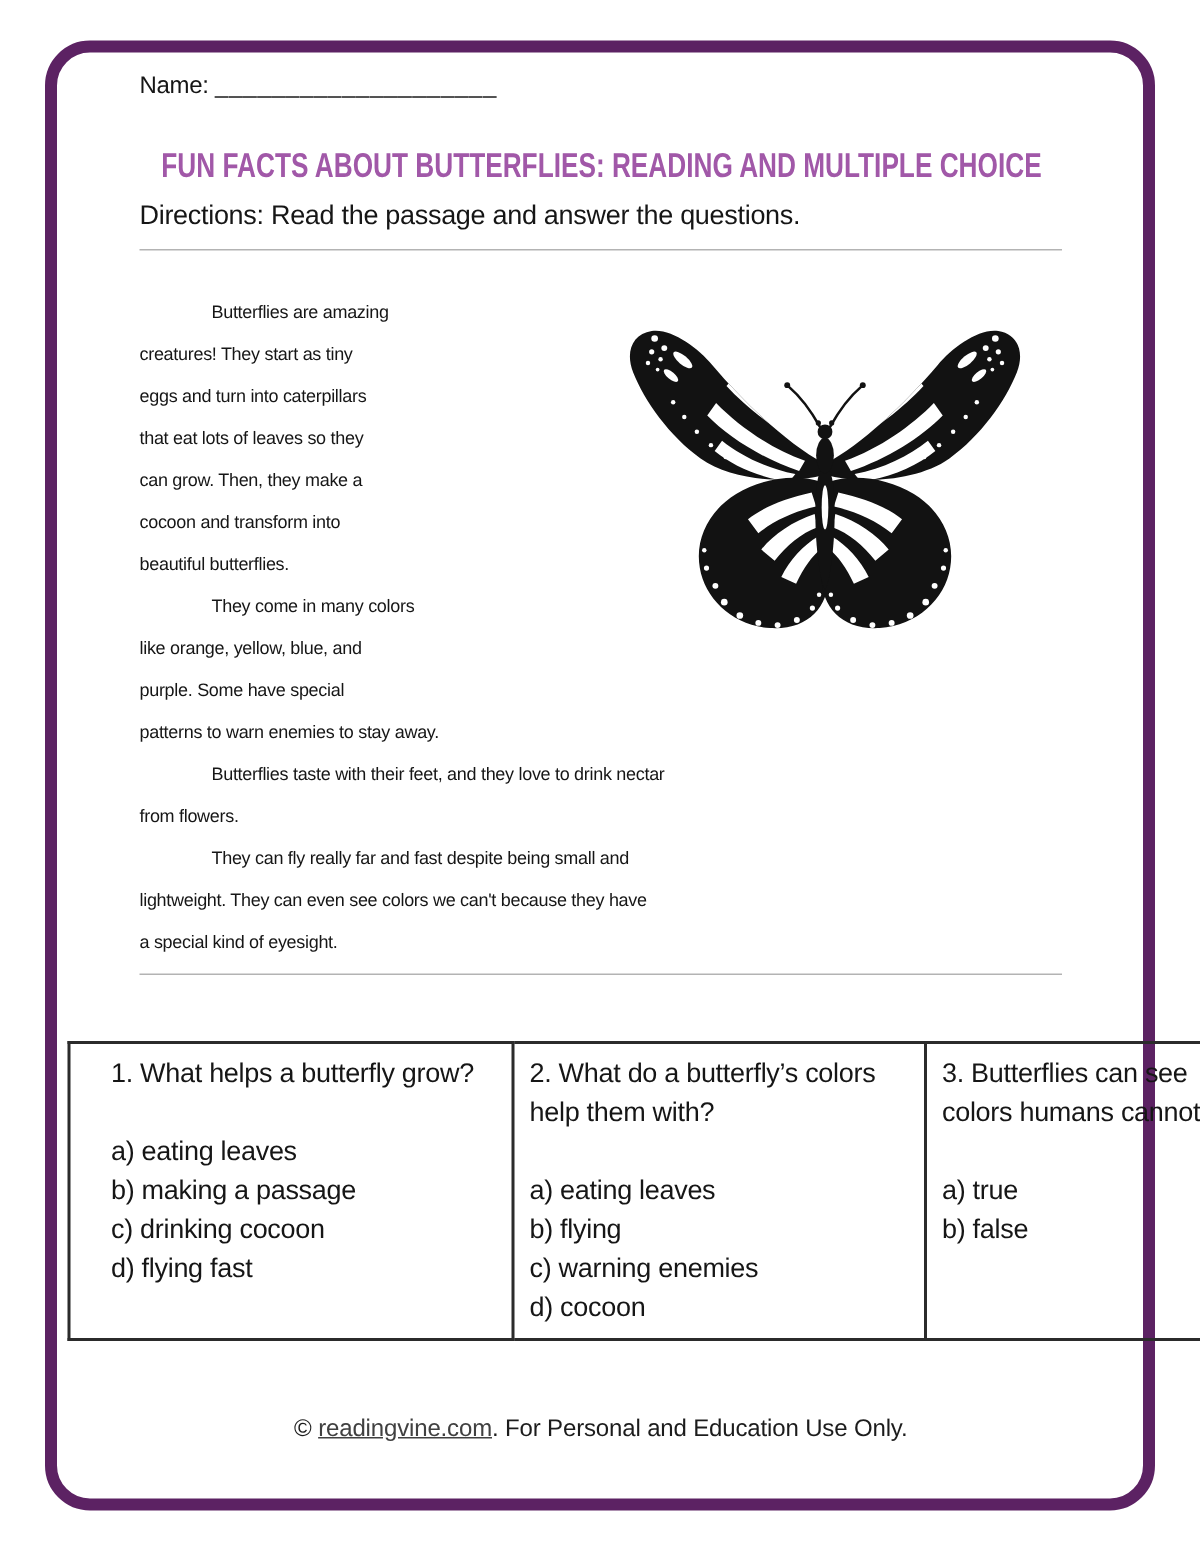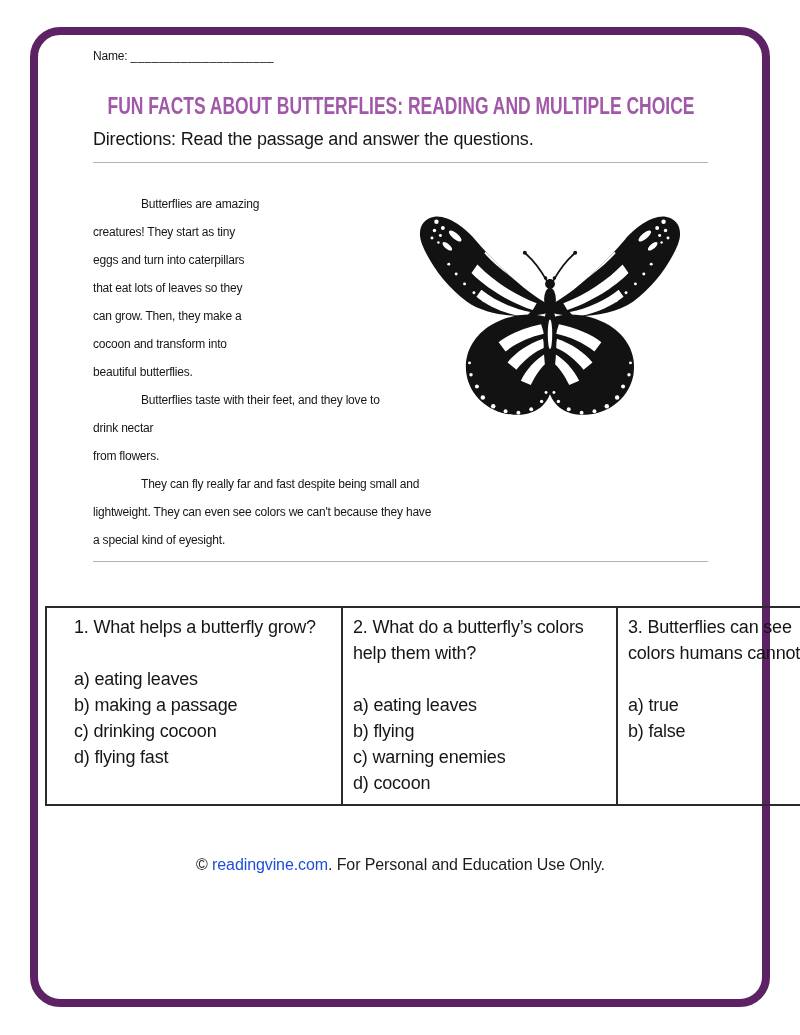--- a/index.html
+++ b/index.html
@@ -2,21 +2,21 @@
 <html style="--border-color: #5c2263; --title-color: #a158a8;"><head>
 <meta charset="utf-8">
 <style>
   html,body{margin:0;padding:0;background:#ffffff;width:800px;height:1035px;overflow:hidden;}
   body{font-family:"Liberation Sans","DejaVu Sans",sans-serif;color:#161616;}
   .frame{position:absolute;left:30px;top:27px;width:740px;height:980px;box-sizing:border-box;
          border:8px solid var(--border-color,#5c2263);border-radius:30px;background:#ffffff;}
   .inner{position:absolute;left:93px;top:41px;width:615px;}
   
   .name-row{display:flex;justify-content:space-between;align-items:baseline;
-            font-size:12px;letter-spacing:-0.2px;margin-top:8px;white-space:nowrap;}
+            font-size:16px;letter-spacing:-0.2px;margin-top:8px;white-space:nowrap;}
   .blank{letter-spacing:0.5px;}
   
   .title-row{position:relative;height:32px;margin-top:28px;}
   .worksheet-title{position:absolute;left:50%;top:2px;transform:translateX(-50%) scaleX(0.76);
             white-space:nowrap;font-weight:bold;font-size:23px;letter-spacing:0px;
             color:var(--title-color,#a158a8);}
   
   .directions{margin-top:6px;font-size:18px;letter-spacing:-0.2px;}
   .divider{border:none;border-top:1px solid #b3b3b3;margin:0;}
   .div1{margin-top:12px;}
@@ -26,21 +26,21 @@
   .butterfly-float{float:right;width:316px;height:250px;margin-left:2px;}
   .passage p{margin:0;white-space:pre-line;text-indent:48px;}
   
   .q-table{margin-left:-48px;margin-top:44px;width:701px;border-collapse:collapse;table-layout:fixed;}
   .q-table td{border:2px solid #2b2b2b;vertical-align:top;padding:6px 10px 8px 10px;
               font-size:18px;line-height:26px;letter-spacing:-0.2px;}
   .q-table .c1{width:257px;padding-left:27px;} .q-table .c2{width:253px;} .q-table .c3{width:191px;}
   .opts{margin-top:26px;}
   
   .footer{margin-top:50px;text-align:center;font-size:16px;letter-spacing:-0.1px;color:#1c1c1c;}
-  .footer a{color:#1d4ed8;cursor:pointer;}
+  .footer a{color:#404040;text-decoration:underline;cursor:pointer;}
 </style>
 </head>
 <body>
 
 <div class="frame"></div>
 
 <div class="inner">
 
   <div class="name-row">
     <span><span>Name:</span> <span class="blank">____________________</span></span>
@@ -119,20 +119,24 @@
       </svg>
     </div>
     <div>
         <p>Butterflies are amazing
 creatures! They start as tiny
 eggs and turn into caterpillars
 that eat lots of leaves so they
 can grow. Then, they make a
 cocoon and transform into
 beautiful butterflies.</p>
+        <p>They come in many colors
+like orange, yellow, blue, and
+purple. Some have special
+patterns to warn enemies to stay away.</p>
         <p>Butterflies taste with their feet, and they love to drink nectar
 from flowers.</p>
         <p>They can fly really far and fast despite being small and
 lightweight. They can even see colors we can't because they have
 a special kind of eyesight.</p>
       </div>
   </div>
 
   <hr class="divider div2">
 

